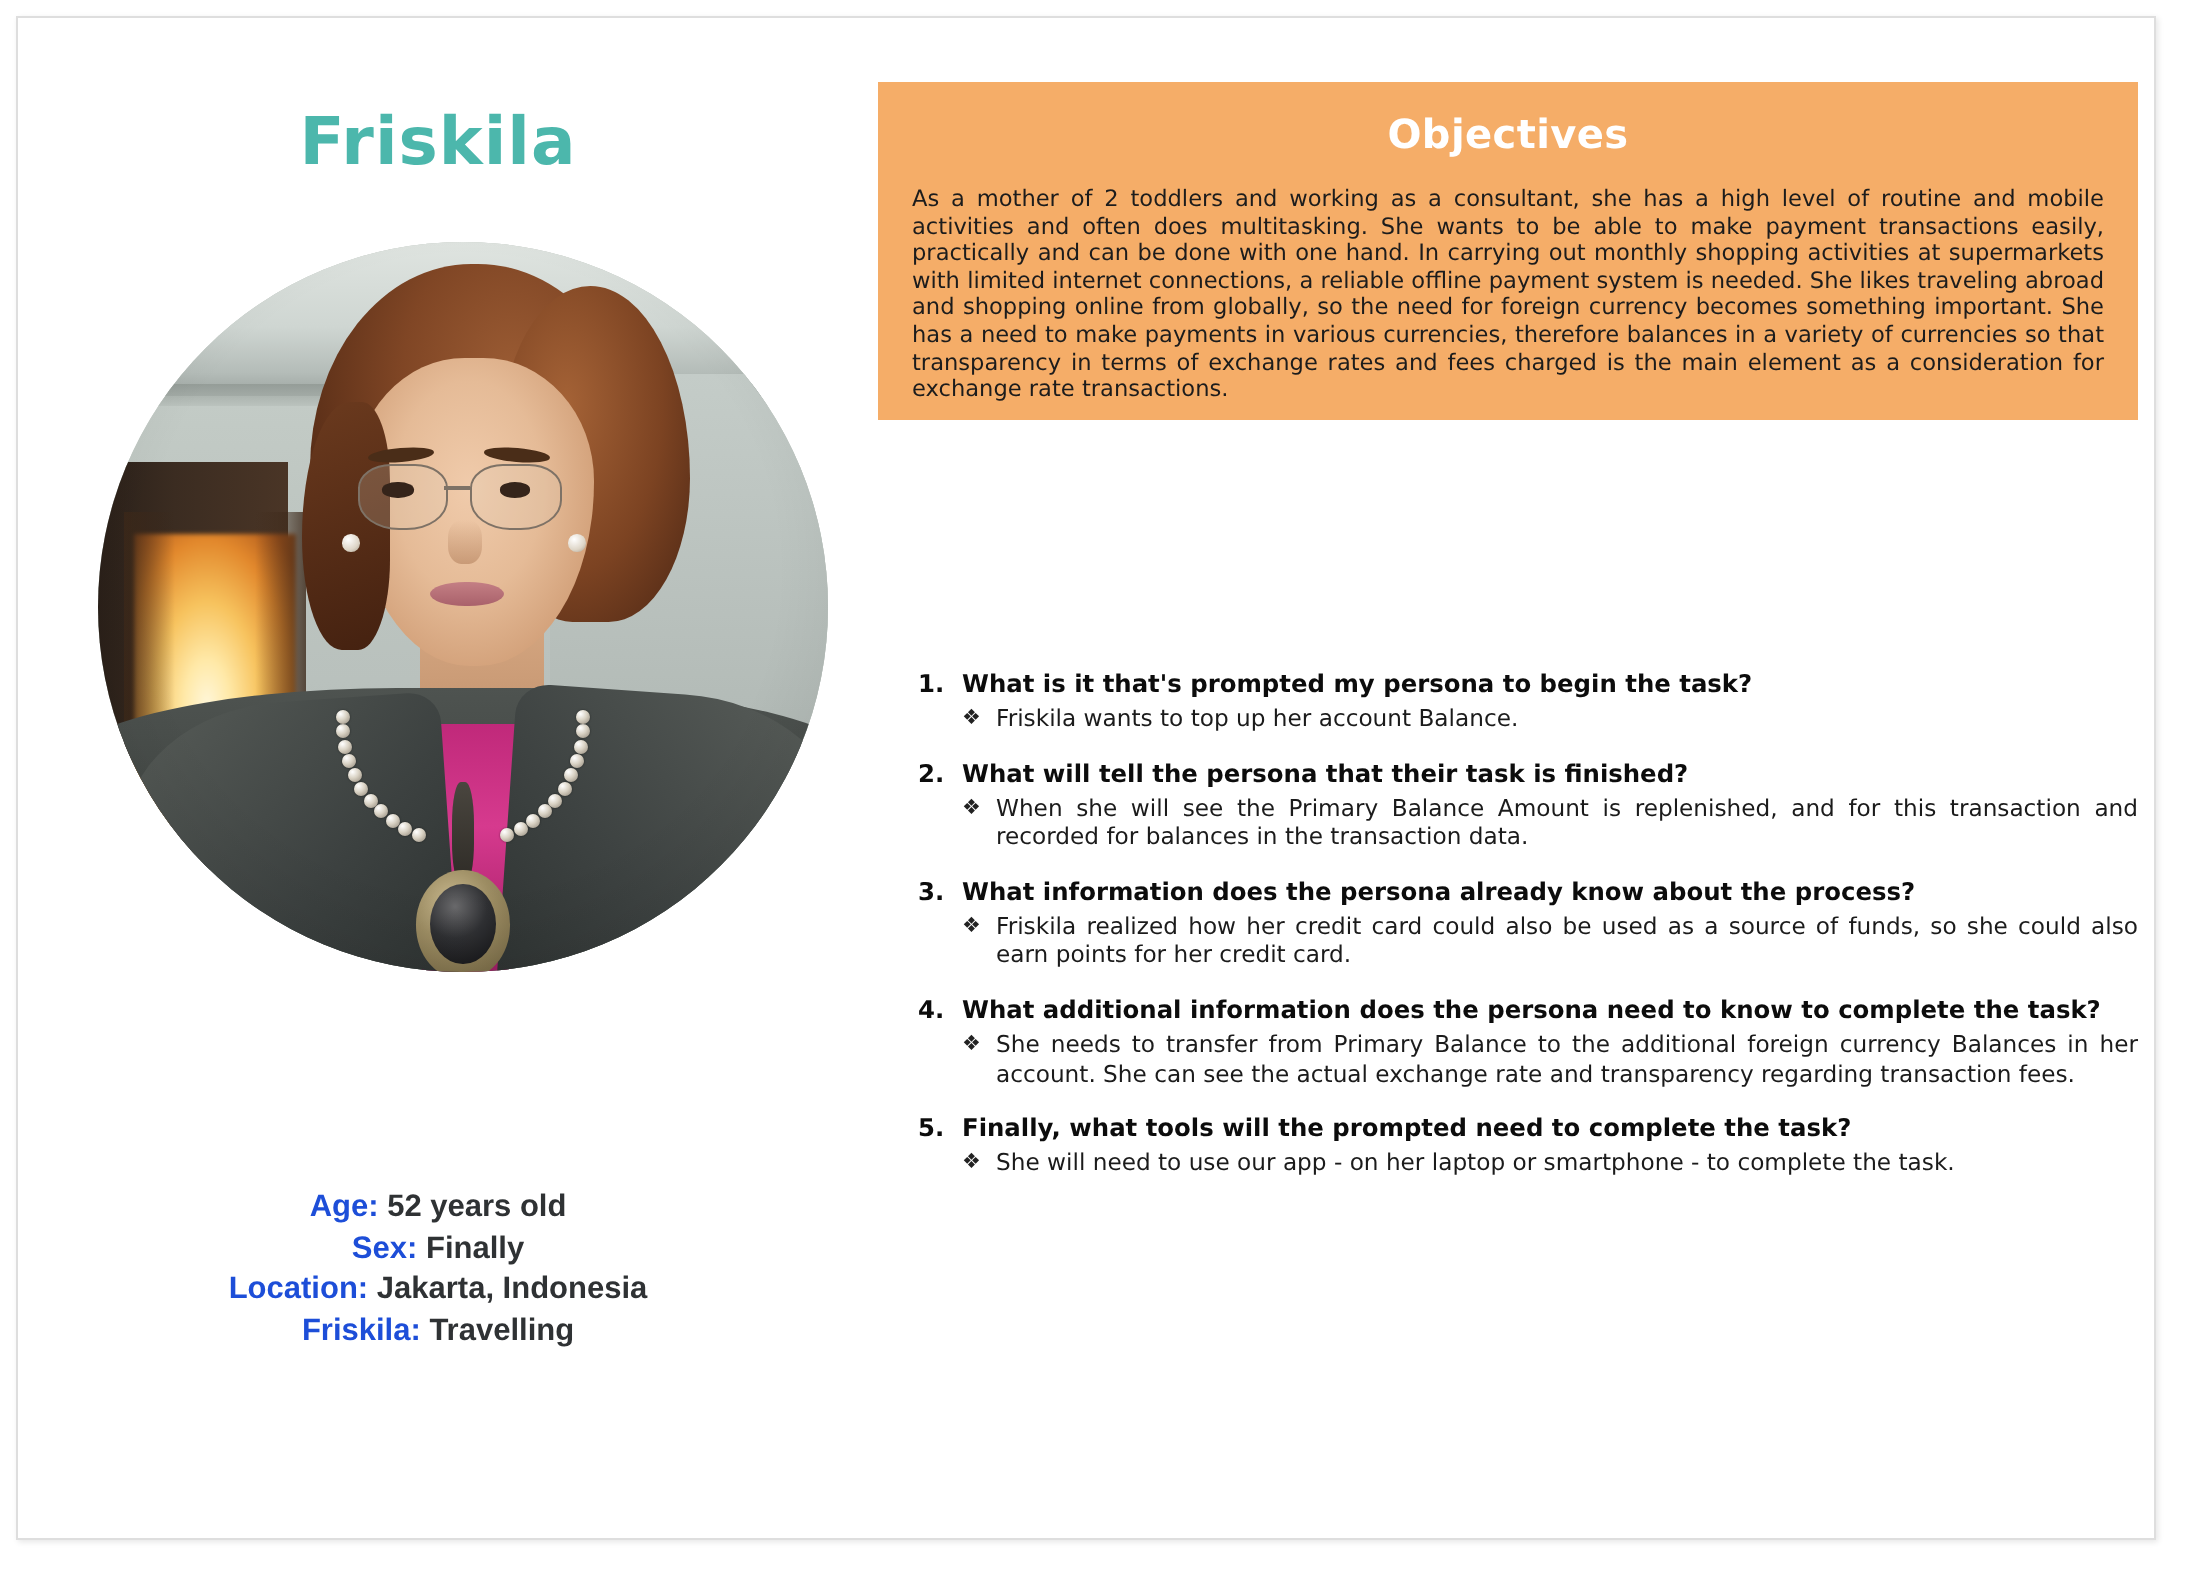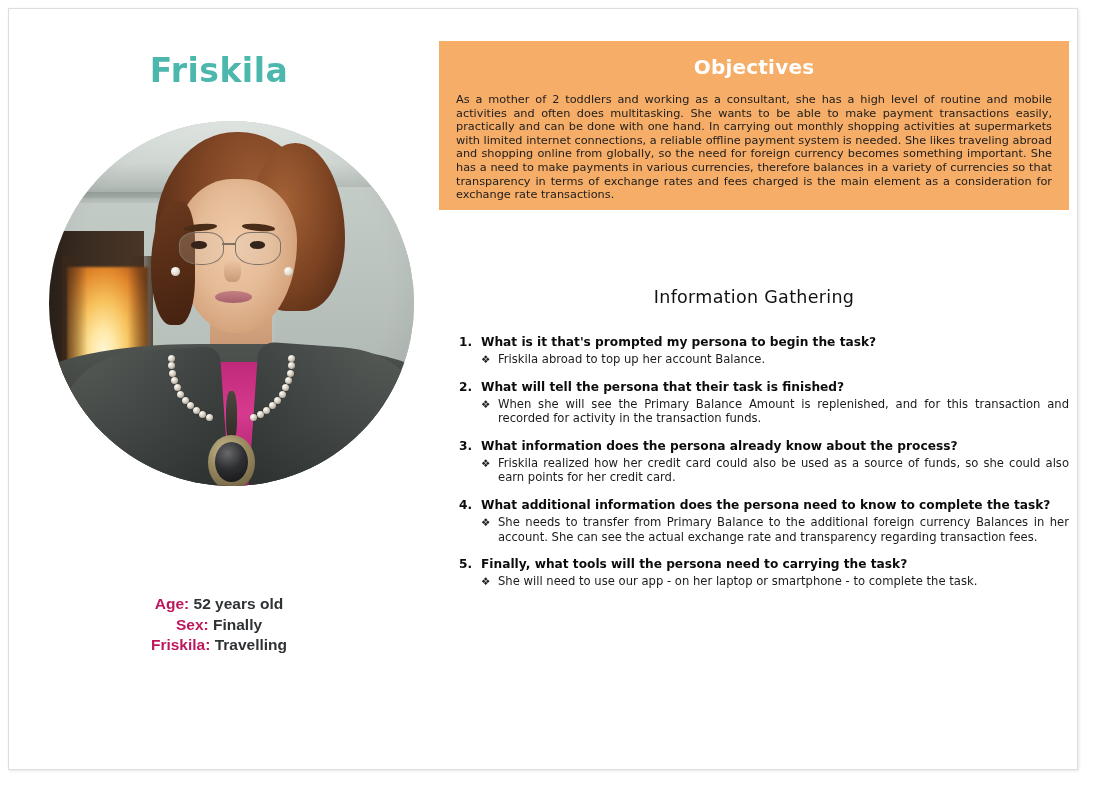--- a/index.html
+++ b/index.html
@@ -235,21 +235,21 @@
     left: 0;
     top: 585px;
     width: 420px;
     text-align: center;
     font-family: "Liberation Sans", sans-serif;
     font-size: 15.5px;
     font-weight: bold;
     line-height: 20.5px;
     color: #2f3234;
   }
-  .demo-label { color: #be185d; }
+  .demo-label { color: #1d4ed8; }
   .demo-row { white-space: nowrap; }
 
   
   .right-col {
     position: absolute;
     left: 420px;
     top: 0;
     width: 650px;
     height: 762px;
   }
@@ -405,52 +405,52 @@
       <div class="ph-layer ph-chain"></div>
       <div class="ph-layer ph-pendant"></div>
       <div class="ph-layer ph-pendant-in"></div>
 
       <div class="ph-layer ph-vignette"></div>
     </div>
 
     <div class="demo" id="demographics">
         <div class="demo-row"><span class="demo-label">Age:</span><span> 52 years old</span></div>
         <div class="demo-row"><span class="demo-label">Sex:</span><span> Finally</span></div>
+        <div class="demo-row"><span class="demo-label">Location:</span><span> Jakarta, Indonesia</span></div>
         <div class="demo-row"><span class="demo-label">Friskila:</span><span> Travelling</span></div>
       </div>
   </div>
 
   <div class="right-col">
 
     <div class="objectives-box">
       <div class="objectives-title">Objectives</div>
       <div class="objectives-text">As a mother of 2 toddlers and working as a consultant, she has a high level of routine and mobile activities and often does multitasking. She wants to be able to make payment transactions easily, practically and can be done with one hand. In carrying out monthly shopping activities at supermarkets with limited internet connections, a reliable offline payment system is needed. She likes traveling abroad and shopping online from globally, so the need for foreign currency becomes something important. She has a need to make payments in various currencies, therefore balances in a variety of currencies so that transparency in terms of exchange rates and fees charged is the main element as a consideration for exchange rate transactions.</div>
     </div>
 
-    <div class="ig-title">Information Gathering</div>
 
     <div class="qa-list" id="qa-list">
         <div class="qa-item">
           <div class="qa-question">
             <span class="qa-num">1.</span>
             <span class="qa-qtext">What is it that's prompted my persona to begin the task?</span>
           </div>
           <div class="qa-answer">
             <span class="qa-bullet">❖</span>
-            <span class="qa-atext">Friskila abroad to top up her account Balance.</span>
+            <span class="qa-atext">Friskila wants to top up her account Balance.</span>
           </div>
         </div>
         <div class="qa-item">
           <div class="qa-question">
             <span class="qa-num">2.</span>
             <span class="qa-qtext">What will tell the persona that their task is finished?</span>
           </div>
           <div class="qa-answer">
             <span class="qa-bullet">❖</span>
-            <span class="qa-atext">When she will see the Primary Balance Amount is replenished, and for this transaction and recorded for activity in the transaction funds.</span>
+            <span class="qa-atext">When she will see the Primary Balance Amount is replenished, and for this transaction and recorded for balances in the transaction data.</span>
           </div>
         </div>
         <div class="qa-item">
           <div class="qa-question">
             <span class="qa-num">3.</span>
             <span class="qa-qtext">What information does the persona already know about the process?</span>
           </div>
           <div class="qa-answer">
             <span class="qa-bullet">❖</span>
             <span class="qa-atext">Friskila realized how her credit card could also be used as a source of funds, so she could also earn points for her credit card.</span>
@@ -462,21 +462,21 @@
             <span class="qa-qtext">What additional information does the persona need to know to complete the task?</span>
           </div>
           <div class="qa-answer">
             <span class="qa-bullet">❖</span>
             <span class="qa-atext">She needs to transfer from Primary Balance to the additional foreign currency Balances in her account. She can see the actual exchange rate and transparency regarding transaction fees.</span>
           </div>
         </div>
         <div class="qa-item">
           <div class="qa-question">
             <span class="qa-num">5.</span>
-            <span class="qa-qtext">Finally, what tools will the persona need to carrying the task?</span>
+            <span class="qa-qtext">Finally, what tools will the prompted need to complete the task?</span>
           </div>
           <div class="qa-answer">
             <span class="qa-bullet">❖</span>
             <span class="qa-atext">She will need to use our app - on her laptop or smartphone - to complete the task.</span>
           </div>
         </div>
       </div>
   </div>
 
 </div>

